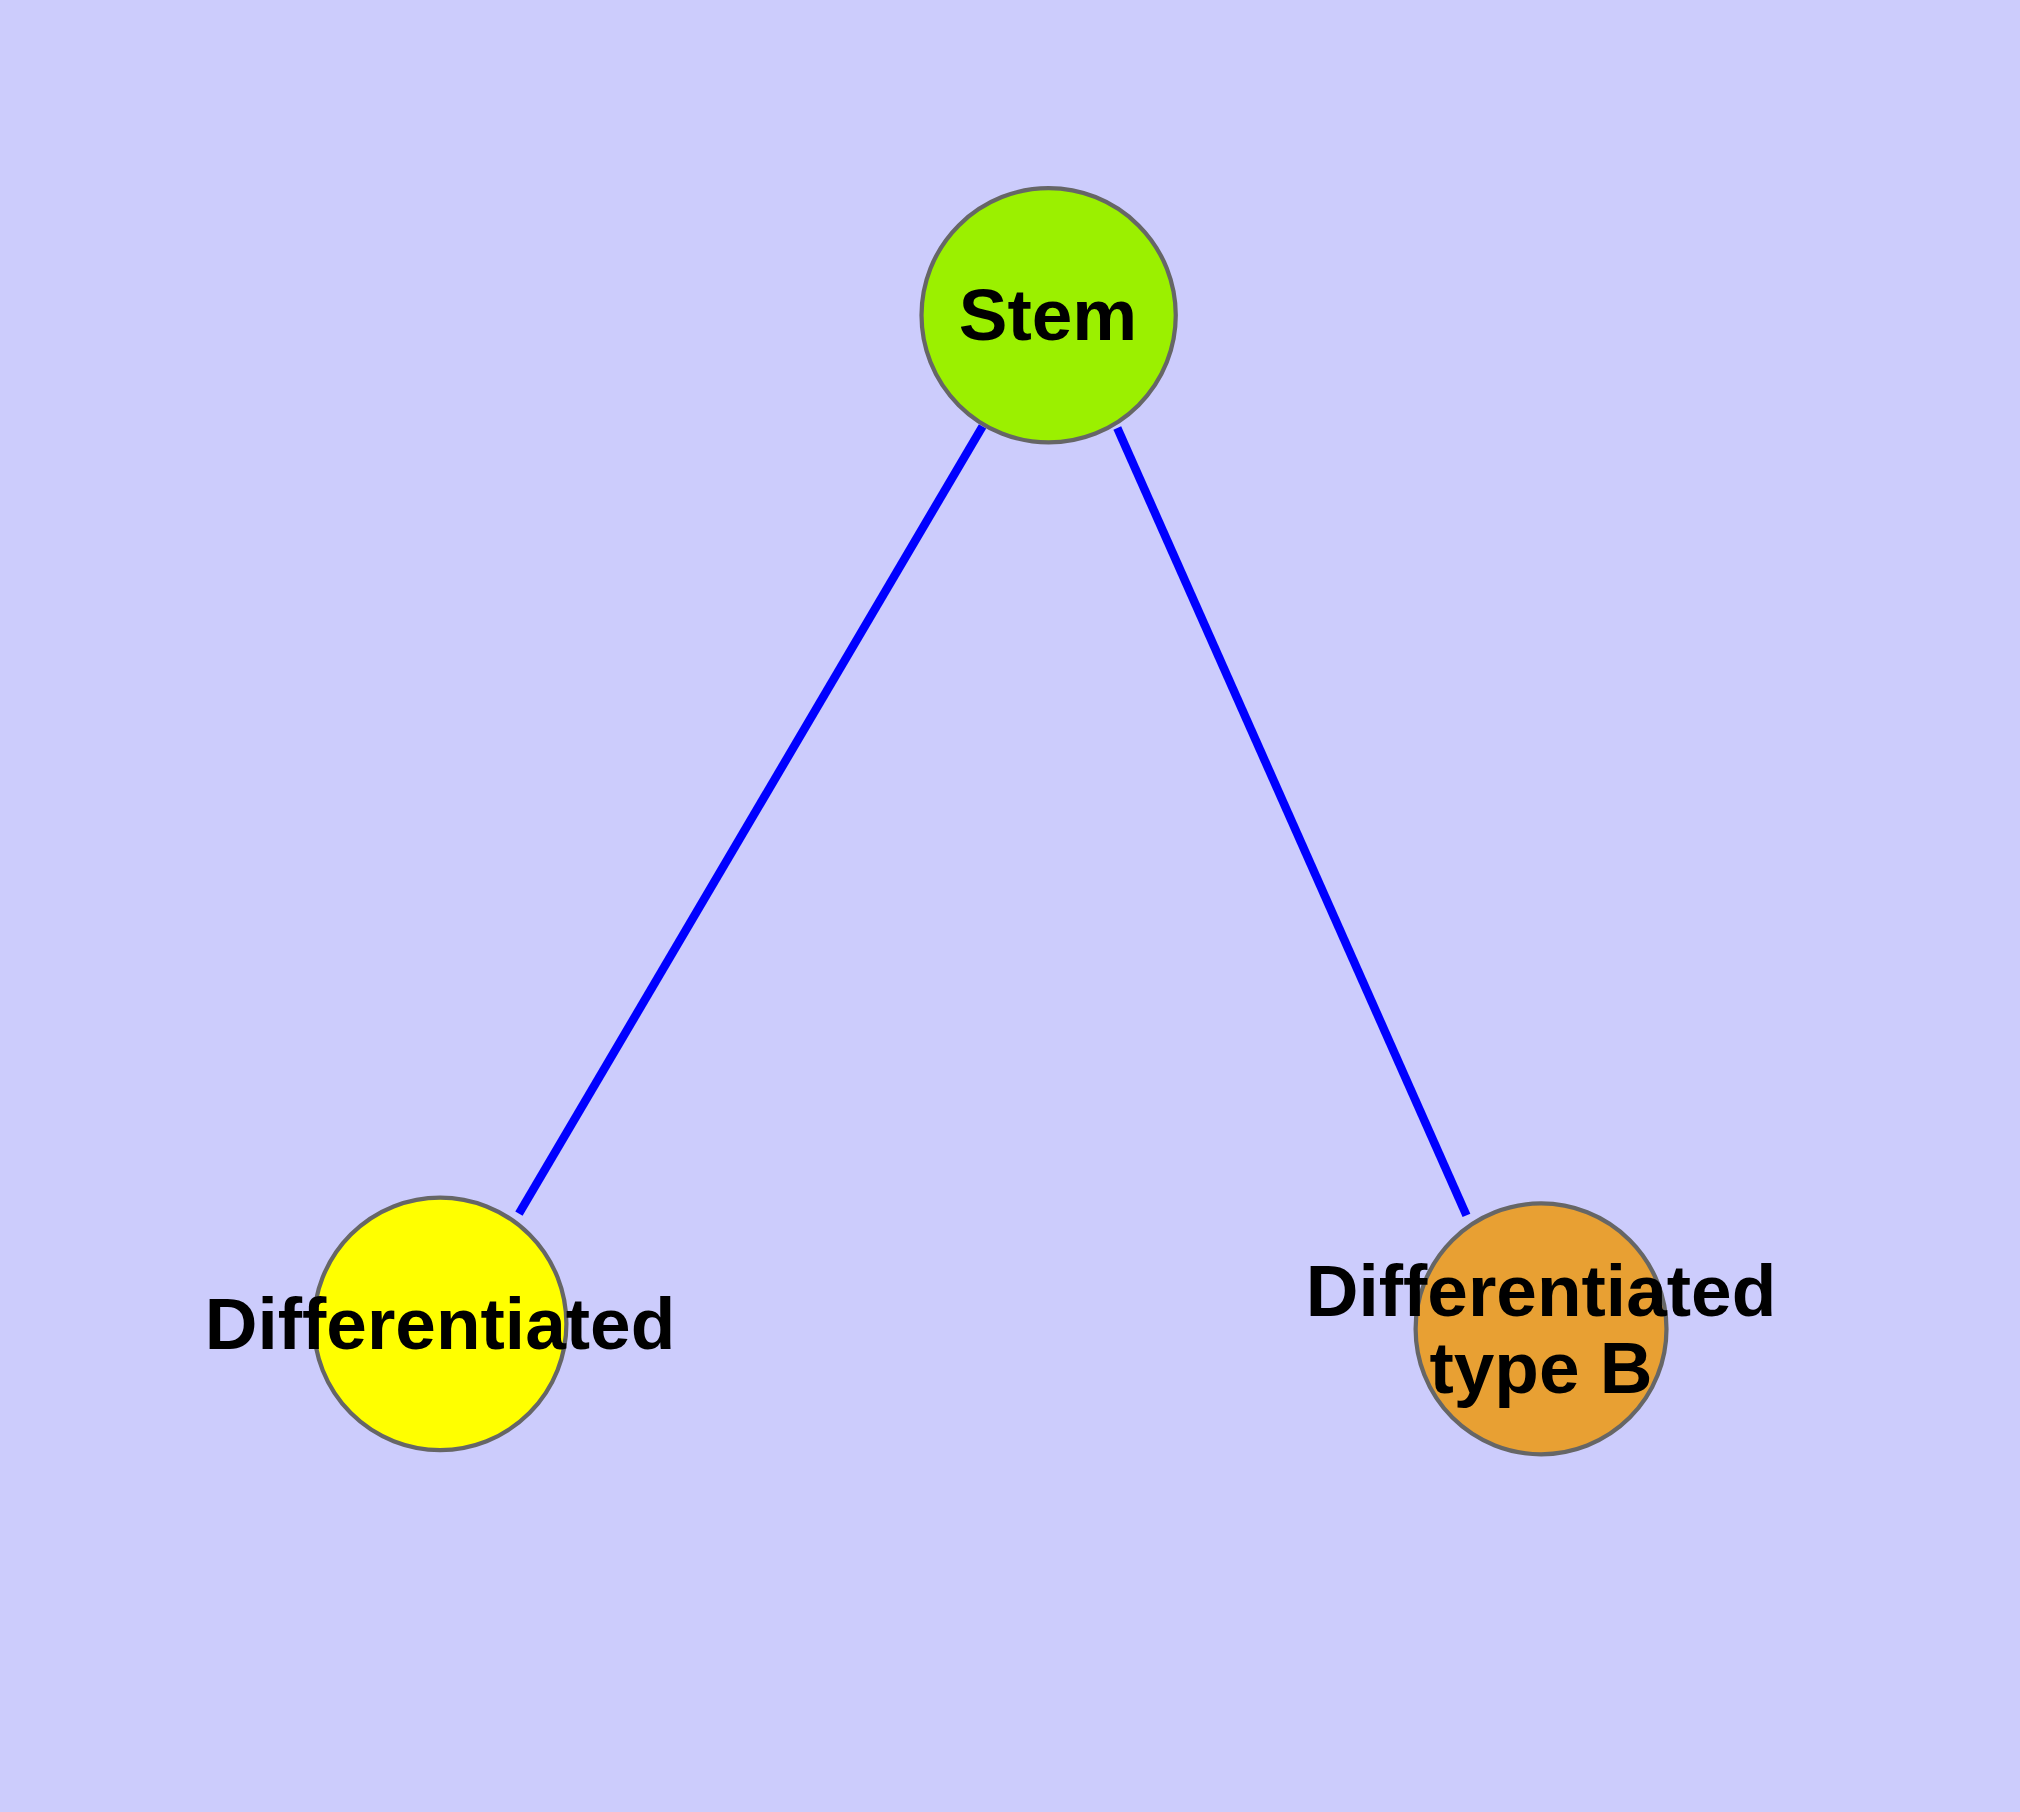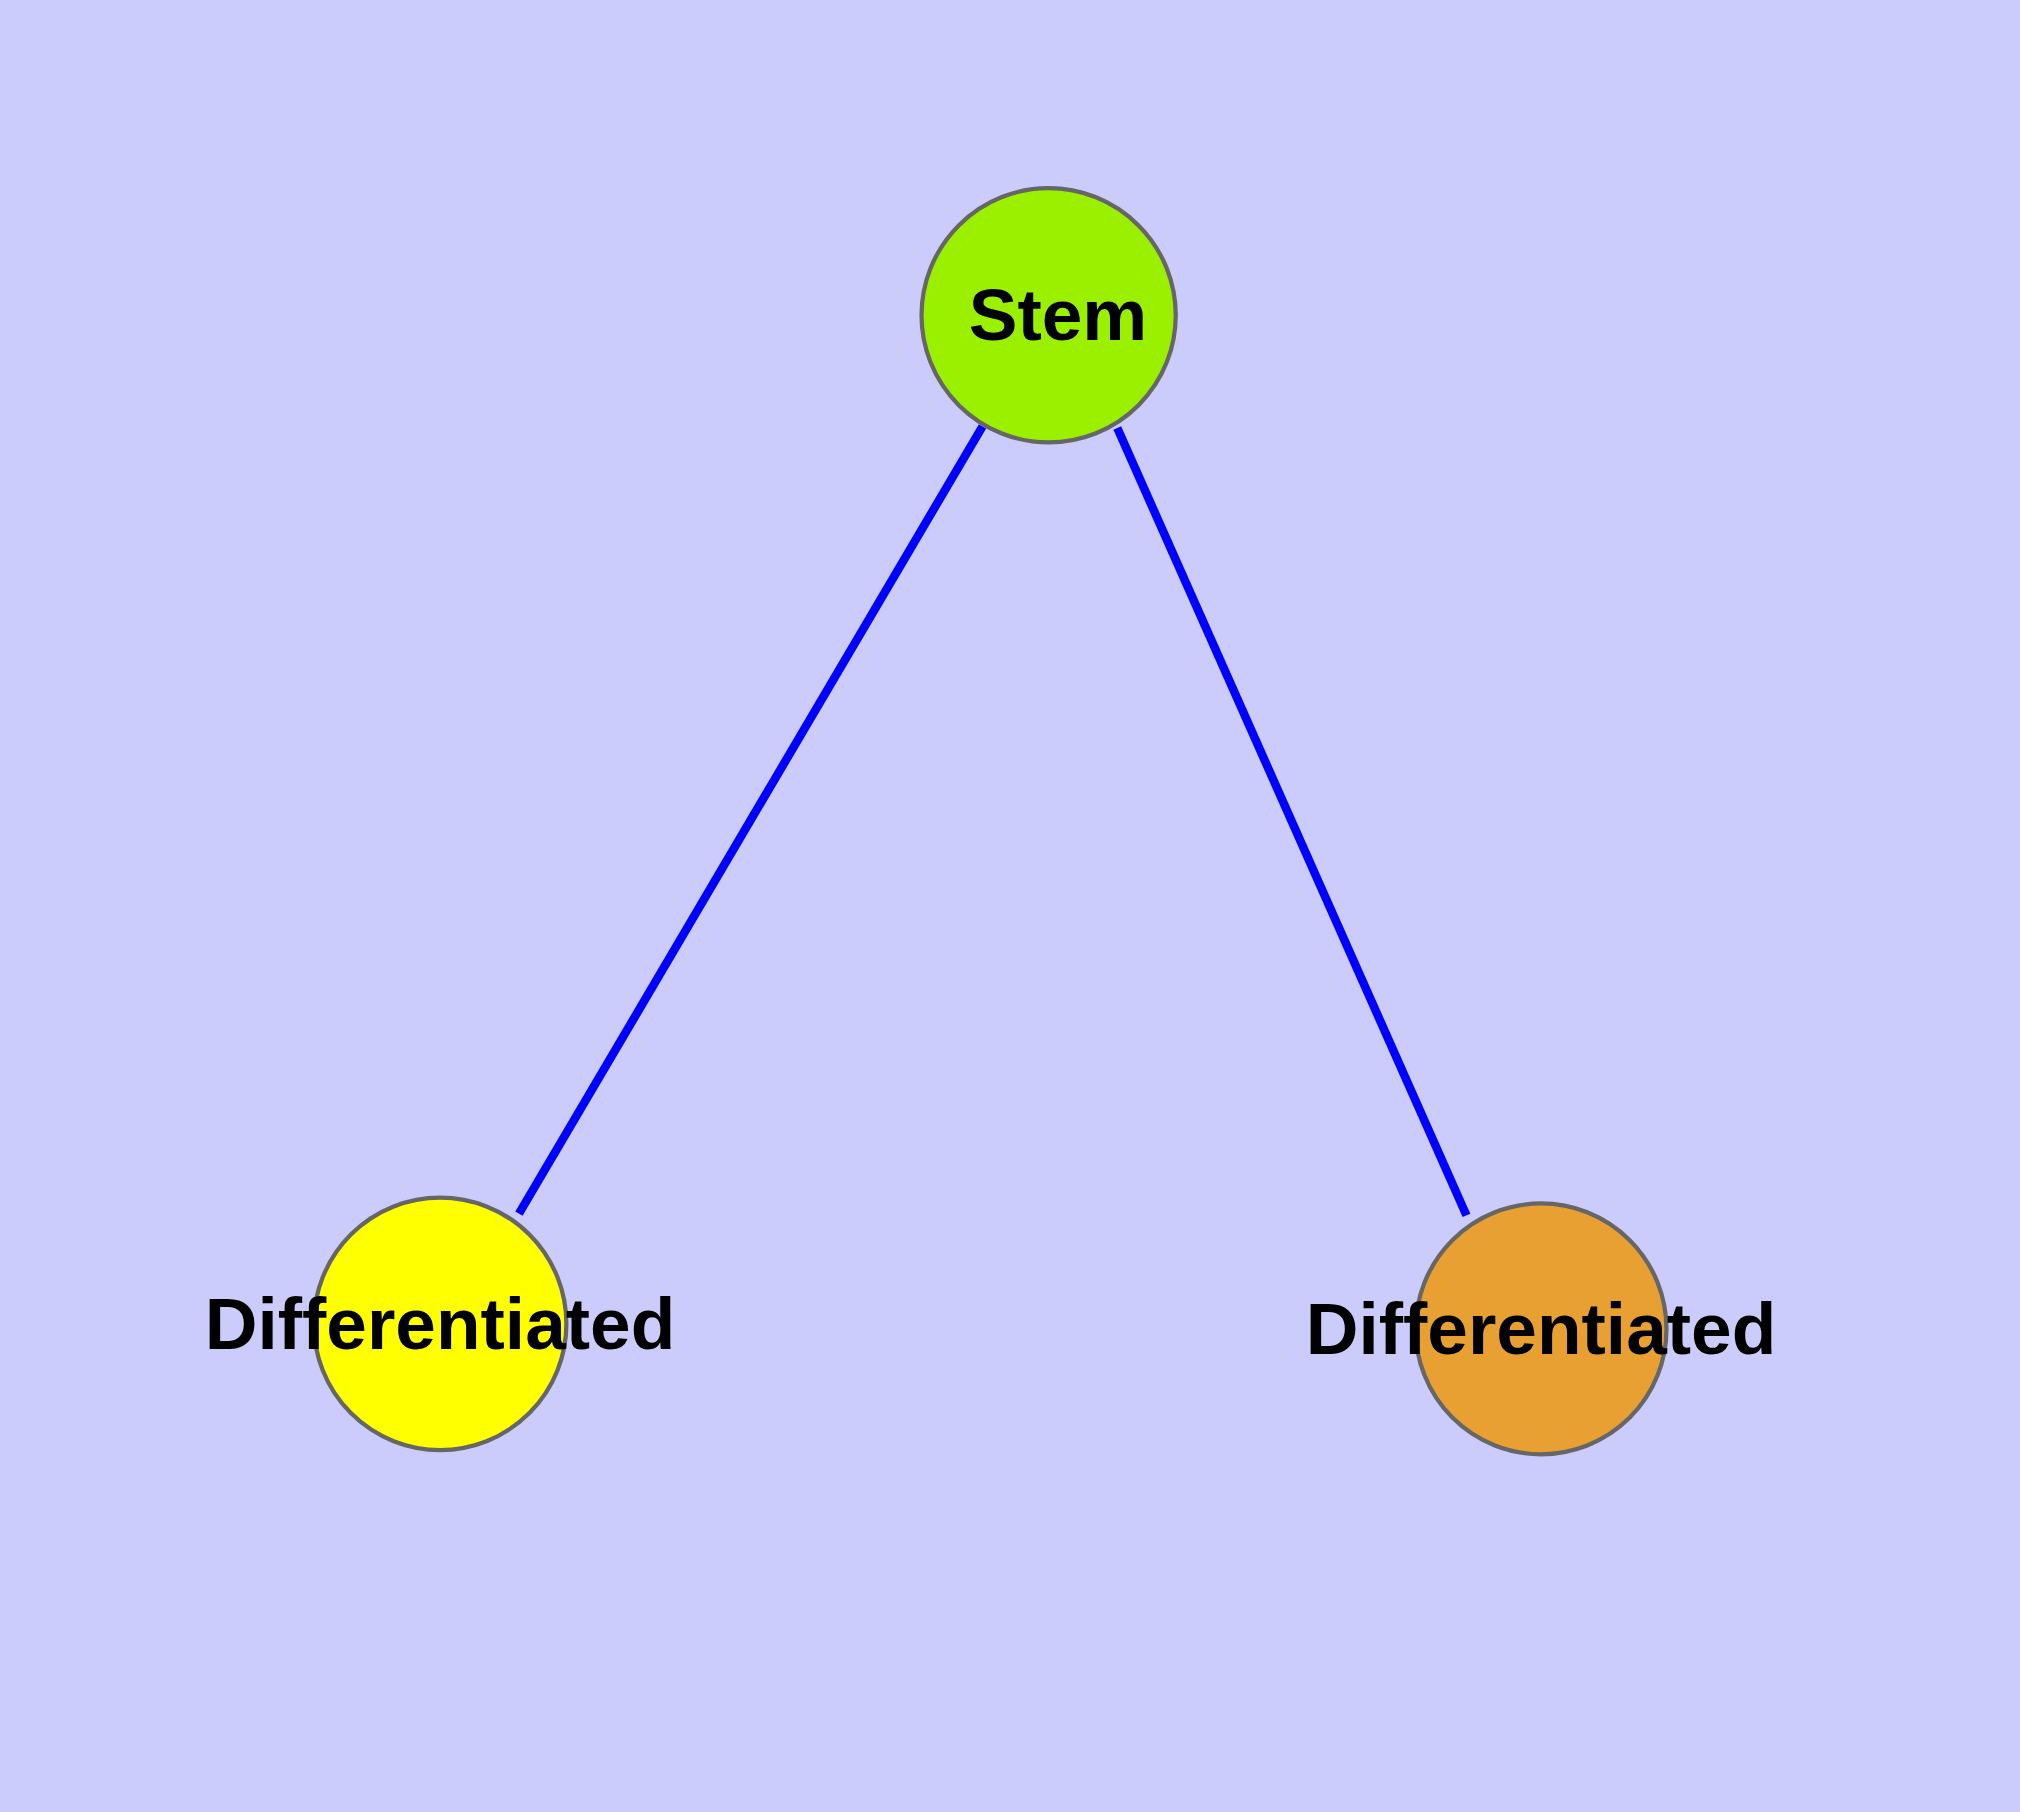--- a/index.html
+++ b/index.html
@@ -54,19 +54,19 @@
         <line x1="1318" y1="505" x2="1730" y2="1434" stroke="#0000ff" stroke-width="10" stroke-linecap="butt"></line>
       </g>
     <g id="nodes-layer">
         <circle cx="1237" cy="372" r="150" fill="#9bf000" stroke="#666666" stroke-width="5"></circle>
         <circle cx="519" cy="1562" r="149" fill="#ffff00" stroke="#666666" stroke-width="5"></circle>
         <circle cx="1818" cy="1568" r="148" fill="#e8a033" stroke="#666666" stroke-width="5"></circle>
       </g>
   </svg>
 
   <div id="labels-layer">
-      <div class="node-label" style="left: 1048px; top: 315px; font-size: 73px; color: rgb(0, 0, 0); margin-left: 10px;"><div>Stem</div></div>
+      <div class="node-label" style="left: 1048px; top: 315px; font-size: 73px; color: rgb(0, 0, 0);"><div>Stem</div></div>
       <div class="node-label" style="left: 440px; top: 1324px; font-size: 73px; color: rgb(0, 0, 0);"><div>Differentiated</div></div>
-      <div class="node-label" style="left: 1541px; top: 1329px; font-size: 73px; color: rgb(0, 0, 0);"><div>Differentiated</div></div>
+      <div class="node-label" style="left: 1541px; top: 1329px; font-size: 73px; color: rgb(0, 0, 0);"><div>Differentiated</div><div>type B</div></div>
     </div>
 
 </div>
 
 
 </body></html>

